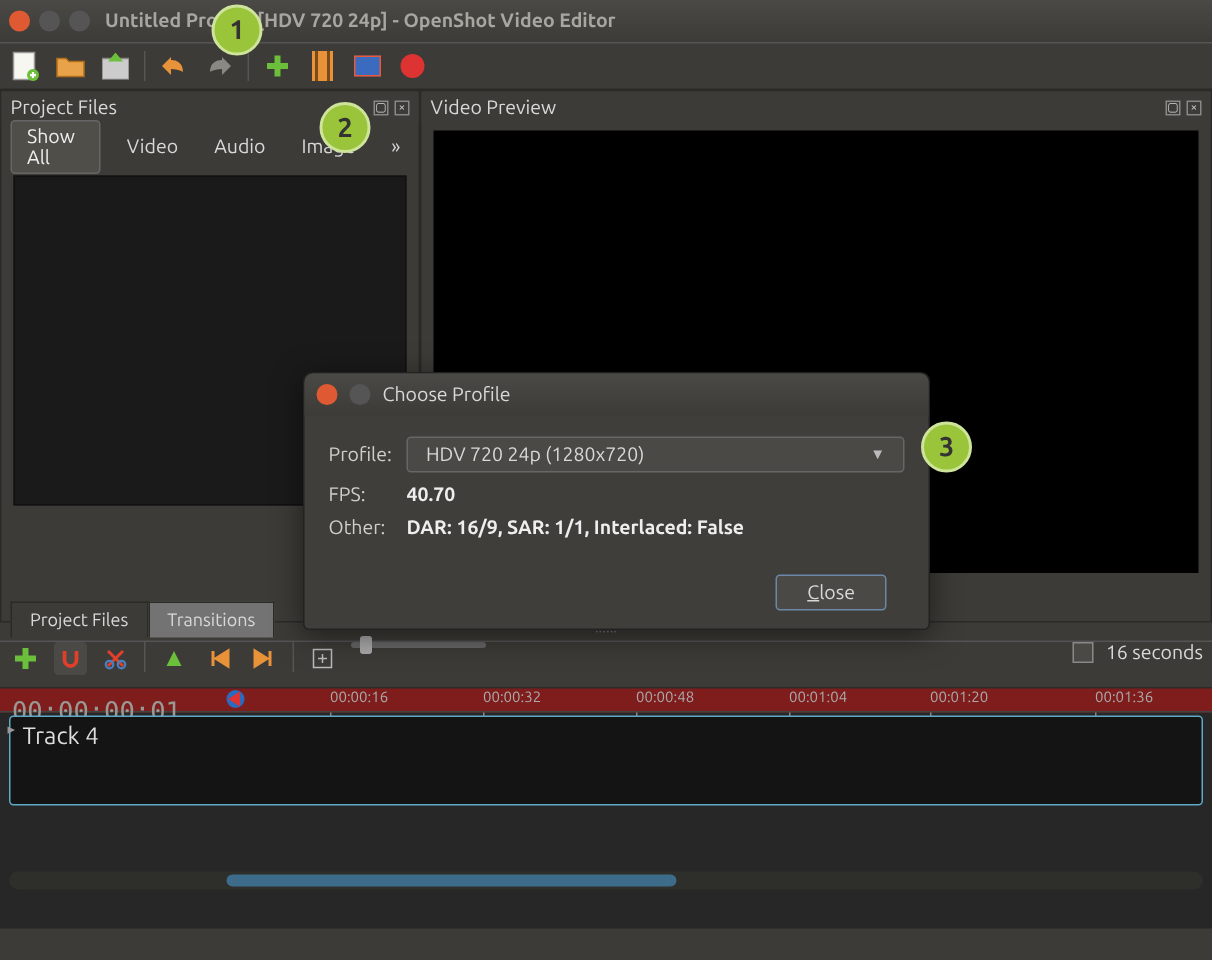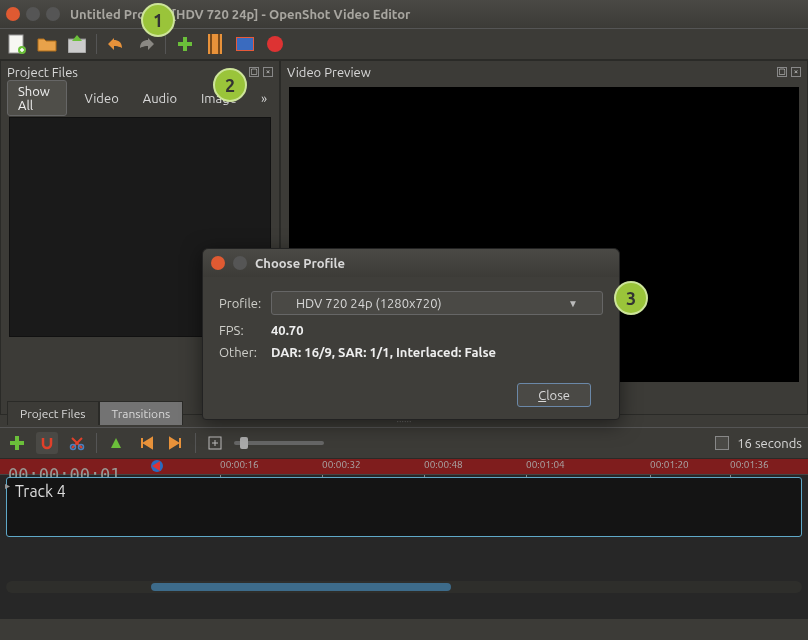--- a/index.html
+++ b/index.html
@@ -21,21 +21,21 @@
 .filter-tabs{display:flex;gap:12px;align-items:center;padding:4px 6px;height:30px}
 .filter-btn{background:#4f4e49;border:1px solid #666;border-radius:3px;padding:3px 10px;cursor:pointer;color:#eee}
 .filter-link{cursor:pointer;padding:3px 6px}
 .filter-more{cursor:pointer;padding:0 6px}
 .thumb-area{background:#1a1a1a;margin:4px 8px;height:220px;border:1px solid #111}
 .preview-area{background:#000;margin:4px 8px;height:295px}
 .bottom-tabs{display:flex;gap:0;padding:0 6px;height:28px;align-items:flex-end}
 .bt-tab{padding:5px 12px;background:#3c3b37;border:1px solid #2a2a27;border-bottom:none;cursor:pointer;font-size:12px}
 .bt-tab.active{background:#737373}
 .drag-grip{text-align:center;color:#777;font-size:10px;height:12px}
-.timeline-toolbar{height:32px;display:flex;align-items:center;gap:8px;padding:0 6px;border-top:1px solid #555;border-bottom:1px solid #2a2a27}
+.timeline-toolbar{height:32px;display:flex;align-items:flex-start;gap:8px;padding:0 6px;border-top:1px solid #555;border-bottom:1px solid #2a2a27}
 .tt-right{margin-left:auto;display:flex;align-items:center;gap:8px}
 .slider{width:90px;height:4px;background:#666;border-radius:2px;position:relative}
 .slider::after{content:"";position:absolute;left:6px;top:-4px;width:8px;height:12px;background:#aaa;border-radius:2px}
 .zoom-box{width:14px;height:14px;border:1px solid #888;background:#4a4945}
 .timeline{background:#272727;height:160px;position:relative}
 .ruler{height:16px;background:#7f1d1d;display:flex;position:relative;border-bottom:1px solid #444}
 .time-display{width:150px;padding:6px 8px;color:#9a9a95;font-size:17px;font-family:monospace}
 .ticks{flex:1;position:relative}
 .tick{position:absolute;top:0;font-size:10px;color:#aaa}
 .tick::after{content:"";position:absolute;left:0;top:16px;width:1px;height:10px;background:#888}
@@ -46,21 +46,21 @@
 .track-chevron{position:absolute;left:-2px;top:2px;color:#999;font-size:10px}
 .hscroll{height:12px;background:#2e2e2b;margin:0 6px;border-radius:6px;position:relative}
 .hscroll-thumb{position:absolute;left:145px;width:300px;height:8px;top:2px;background:#3d6b8a;border-radius:4px}
 
 .dialog{position:absolute;left:202px;top:248px;width:418px;background:#3f3e3a;border:1px solid #222;border-radius:6px 6px 4px 4px;box-shadow:0 4px 20px rgba(0,0,0,.5)}
 .dlg-title{height:28px;background:linear-gradient(#4a4945,#3c3b37);border-radius:6px 6px 0 0;display:flex;align-items:center;gap:8px;padding:0 8px}
 .dlg-body{padding:14px 16px 10px}
 .dlg-row{display:flex;gap:0;margin-bottom:8px;align-items:center}
 .dlg-label{width:52px;color:#cfcfca}
 .dlg-value{font-weight:bold;color:#eee}
-.combo{flex:1;background:#4a4945;border:1px solid #666;border-radius:3px;height:24px;display:flex;align-items:center;padding:0 24px;justify-content:space-between;cursor:pointer}
+.combo{flex:1;background:#4a4945;border:1px solid #666;border-radius:3px;height:24px;display:flex;align-items:center;padding:0 12px;justify-content:space-between;cursor:pointer}
 .combo-arrow{font-size:10px;color:#bbb}
 .dlg-footer{display:flex;justify-content:flex-end;padding:6px 28px 12px}
 .dlg-btn{background:#4a4945;border:1px solid #6b88a8;border-radius:3px;padding:4px 20px;cursor:pointer;color:#eee}
 .dlg-btn u{text-decoration:underline}
 
 .callout{position:absolute;width:34px;height:34px;border-radius:50%;background:#9ac43a;border:2px solid #cde49a;display:flex;align-items:center;justify-content:center;font-size:18px;font-weight:bold;color:#333;z-index:50}
 
 svg{display:block}
 </style>
 </head>
@@ -214,21 +214,21 @@
 </div>
 
 <div class="timeline">
   <div class="ruler">
     <div class="time-display">00:00:00:01</div>
     <div class="ticks">
       <span class="tick" style="left:70px">00:00:16</span>
       <span class="tick" style="left:172px">00:00:32</span>
       <span class="tick" style="left:274px">00:00:48</span>
       <span class="tick" style="left:376px">00:01:04</span>
-      <span class="tick" style="left:500px">00:01:20</span>
+      <span class="tick" style="left:470px">00:01:20</span>
       <span class="tick" style="left:580px">00:01:36</span>
     </div>
     <div class="playhead">
         <svg width="14" height="14">
           <circle cx="7" cy="7" r="6" fill="#2a6bbf"></circle>
           <path d="M2 7l8-5v10z" fill="#d33"></path>
         </svg>
       </div>
   </div>
   <div class="track">
@@ -238,21 +238,21 @@
   <div style="height:42px"></div>
   <div class="hscroll">
       <div class="hscroll-thumb"></div>
     </div>
 </div>
 
 <div class="dialog">
   <div class="dlg-title">
     <span class="win-btn close"></span>
     <span class="win-btn"></span>
-    <span style="font-weight:bold;color:#d8d8d8">Choose Profile</span>
+    <span style="font-weight:normal;color:#d8d8d8">Choose Profile</span>
   </div>
   <div class="dlg-body">
     <div class="dlg-row">
       <span class="dlg-label">Profile:</span>
       <div class="combo">
         <span>HDV 720 24p (1280x720)</span>
         <span class="combo-arrow">▼</span>
       </div>
     </div>
     <div class="dlg-row">

